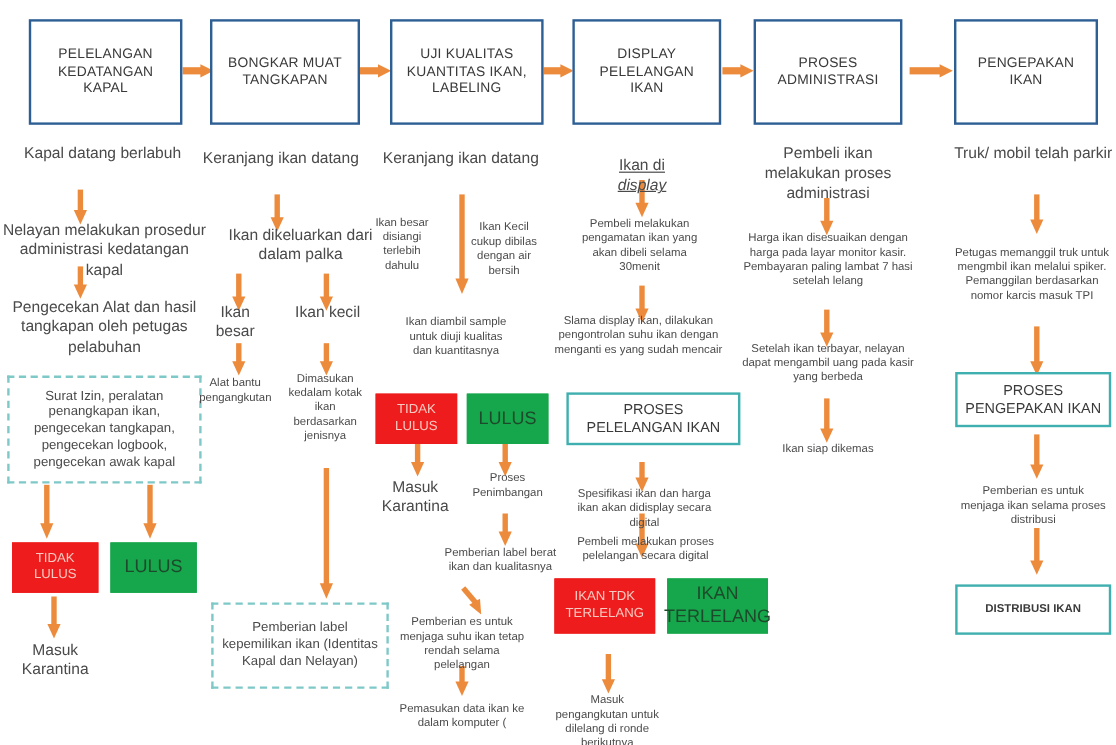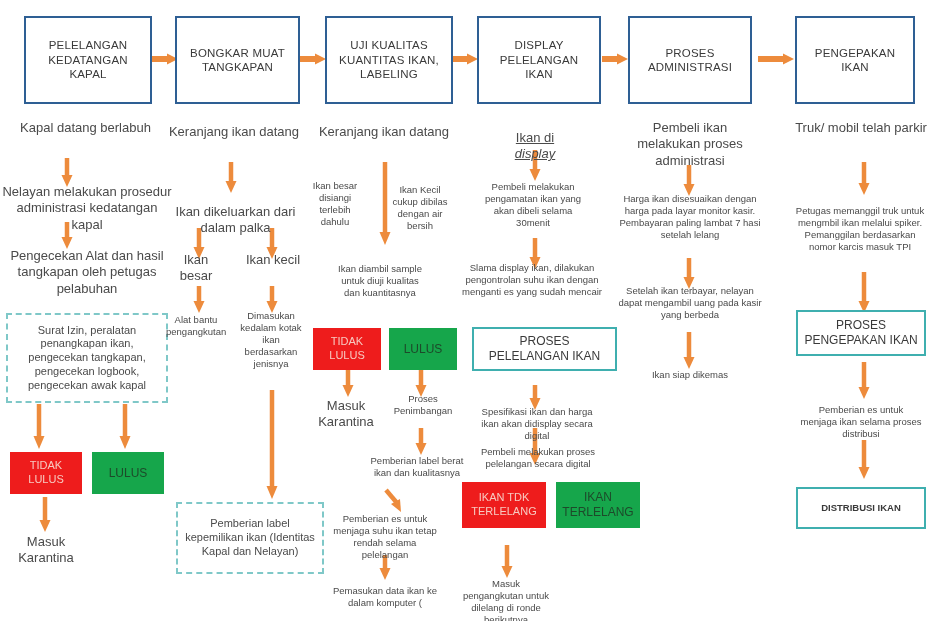--- a/index.html
+++ b/index.html
@@ -73,21 +73,21 @@
     color:#F7C9C0;
     display:flex;align-items:center;justify-content:center;
     font-size:11px;
     padding:2px 3px;
   }
   .green{
     background:#16A64B;
     border:1px solid #16A64B;
     color:#1d4a2a;
     display:flex;align-items:center;justify-content:center;
-    font-size:12px;
+    font-size:15px;
     padding:2px 3px;
   }
   
   .arrow{position:absolute;}
   .arrow svg{display:block;overflow:visible;}
   .ital{font-style:italic;}
 </style>
 </head>
 <body>
 
@@ -367,21 +367,21 @@
   <div class="node green" style="left:92px;top:452px;width:72px;height:42px;">
     <span>LULUS</span>
   </div>
   <div class="node txt t-lg" style="left:5px;top:534px;width:82px;">
     <span>Masuk Karantina</span>
   </div>
 
   <div class="node txt t-lg" style="left:160px;top:124px;width:148px;">
     <span>Keranjang ikan datang</span>
   </div>
-  <div class="node txt t-lg" style="left:163px;top:188px;width:145px;margin-top:16px;">
+  <div class="node txt t-lg" style="left:178px;top:188px;width:145px;">
     <span>Ikan dikeluarkan dari dalam palka</span>
   </div>
   <div class="node txt t-lg" style="left:166px;top:252px;width:60px;">
     <span>Ikan besar</span>
   </div>
   <div class="node txt t-lg" style="left:243px;top:252px;width:60px;align-items:flex-end;">
     <span>Ikan kecil</span>
   </div>
   <div class="node txt t-sm" style="left:166px;top:314px;width:60px;">
     <span>Alat bantu pengangkutan</span>

